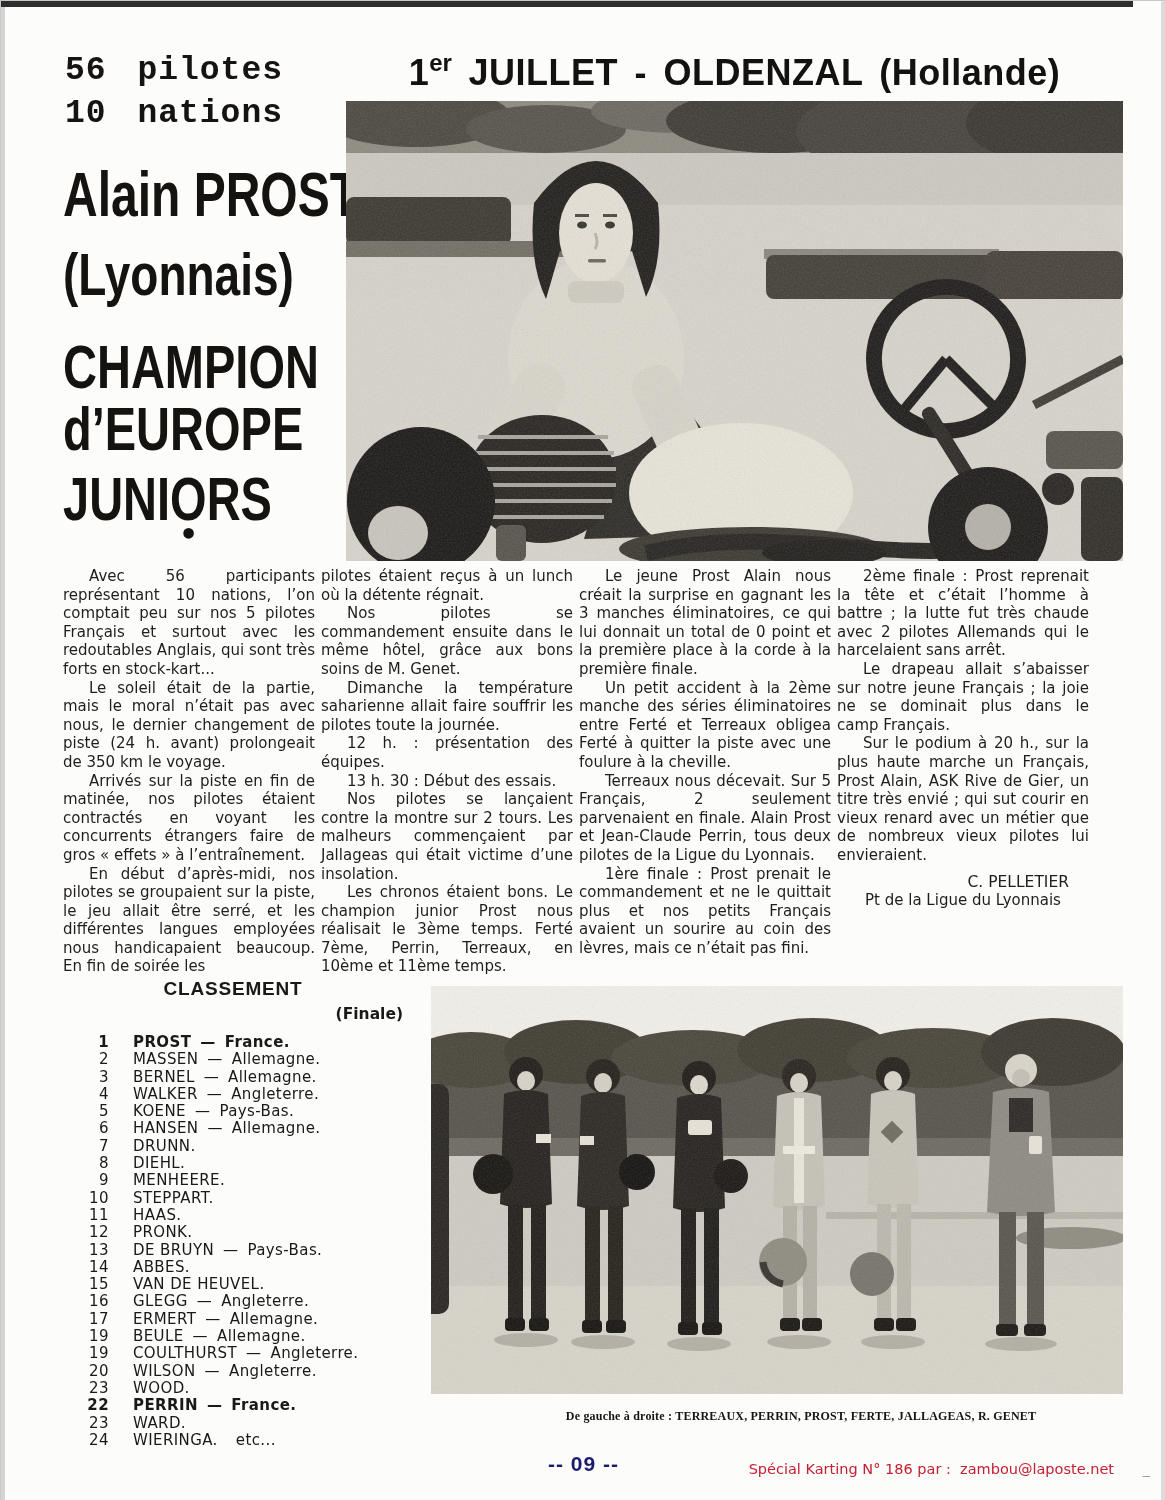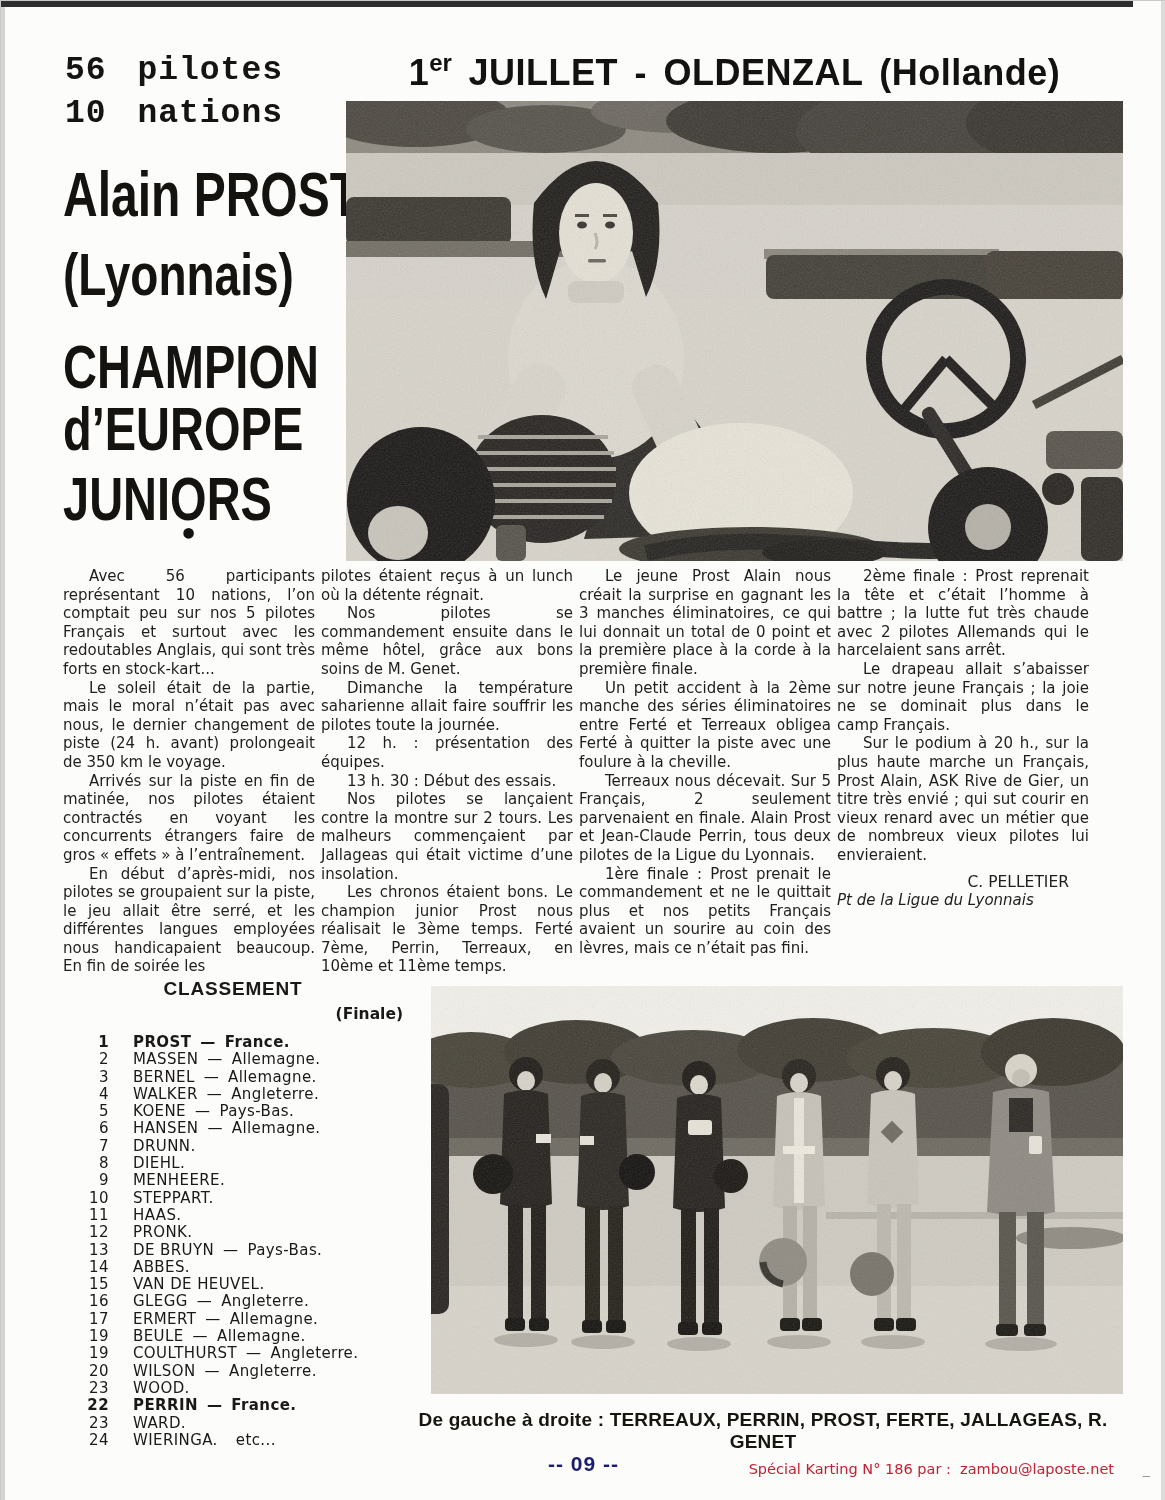--- a/index.html
+++ b/index.html
@@ -29,33 +29,33 @@
   
   .photo1{position:absolute;left:345px;top:100px;width:777px;height:460px;}
   .photo2{position:absolute;left:430px;top:985px;width:692px;height:408px;}
   .photo1 svg,.photo2 svg{display:block;width:100%;height:100%;}
   
   .columns{position:absolute;left:62px;top:566px;width:1052px;display:flex;gap:6px;}
   .col{width:252px;font-size:15px;line-height:18.6px;text-align:justify;color:#201e1c;}
   .col p{margin:0;text-indent:26px;}
   .col p.noindent{text-indent:0;}
   .sig{margin-top:8px !important;text-indent:0 !important;text-align:right;padding-right:20px;font-size:15.5px;}
-  .sig2{text-indent:0 !important;text-align:left;font-size:15px;font-style:italic;}
+  .sig2{text-indent:0 !important;text-align:center;font-size:15px;}
   
   .classement{position:absolute;left:62px;top:977px;width:340px;color:#1b1917;}
   .cl-title{text-align:center;font-family:"Liberation Sans",sans-serif;font-weight:700;font-size:19px;letter-spacing:.8px;}
   .cl-sub{text-align:right;font-weight:700;font-size:15.5px;margin-top:5px;}
   .cl-list{margin-top:11px;}
   .cl-row{display:flex;align-items:baseline;font-size:15px;line-height:17.3px;letter-spacing:.4px;}
   .cl-pos{width:46px;text-align:right;padding-right:24px;flex:none;}
   .cl-sep{padding:0 9px;}
   .cl-row.bold{font-weight:700;}
   
-  .caption{position:absolute;left:416px;top:1408px;width:692px;text-align:center;
-    font-family:Liberation Sans, sans-serif;font-weight:700;font-size:19px;color:#17150f;letter-spacing:.2px;}
+  .caption{position:absolute;left:454px;top:1408px;width:692px;text-align:center;
+    font-family:Liberation Serif, serif;font-weight:700;font-size:12px;color:#17150f;letter-spacing:.2px;}
   
   .page-num{position:absolute;left:0;top:1451px;width:1165px;text-align:center;
     font-family:"Liberation Sans",sans-serif;font-weight:700;font-size:21px;letter-spacing:1px;color:#1b1b70;}
   .credit{position:absolute;right:52px;top:1460px;font-size:14.5px;color:#c42034;white-space:pre;}
   .credit-tail{position:absolute;right:16px;top:1460px;font-size:14.5px;color:#9a9a9a;}
 </style>
 </head>
 <body>
 
 <div class="page">

